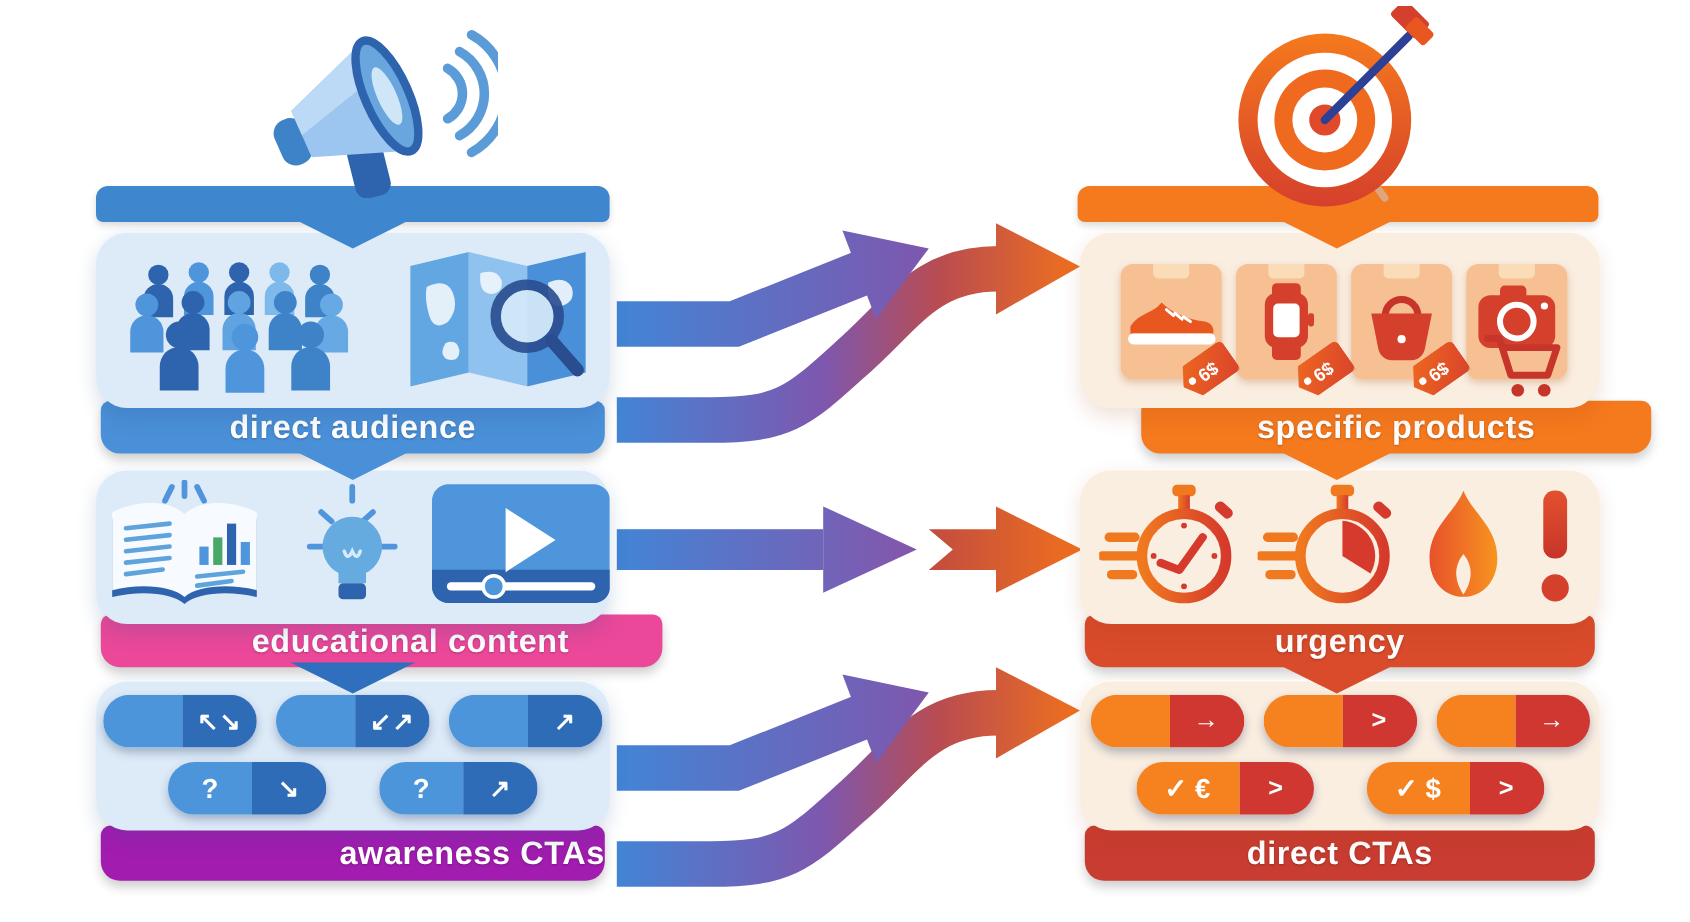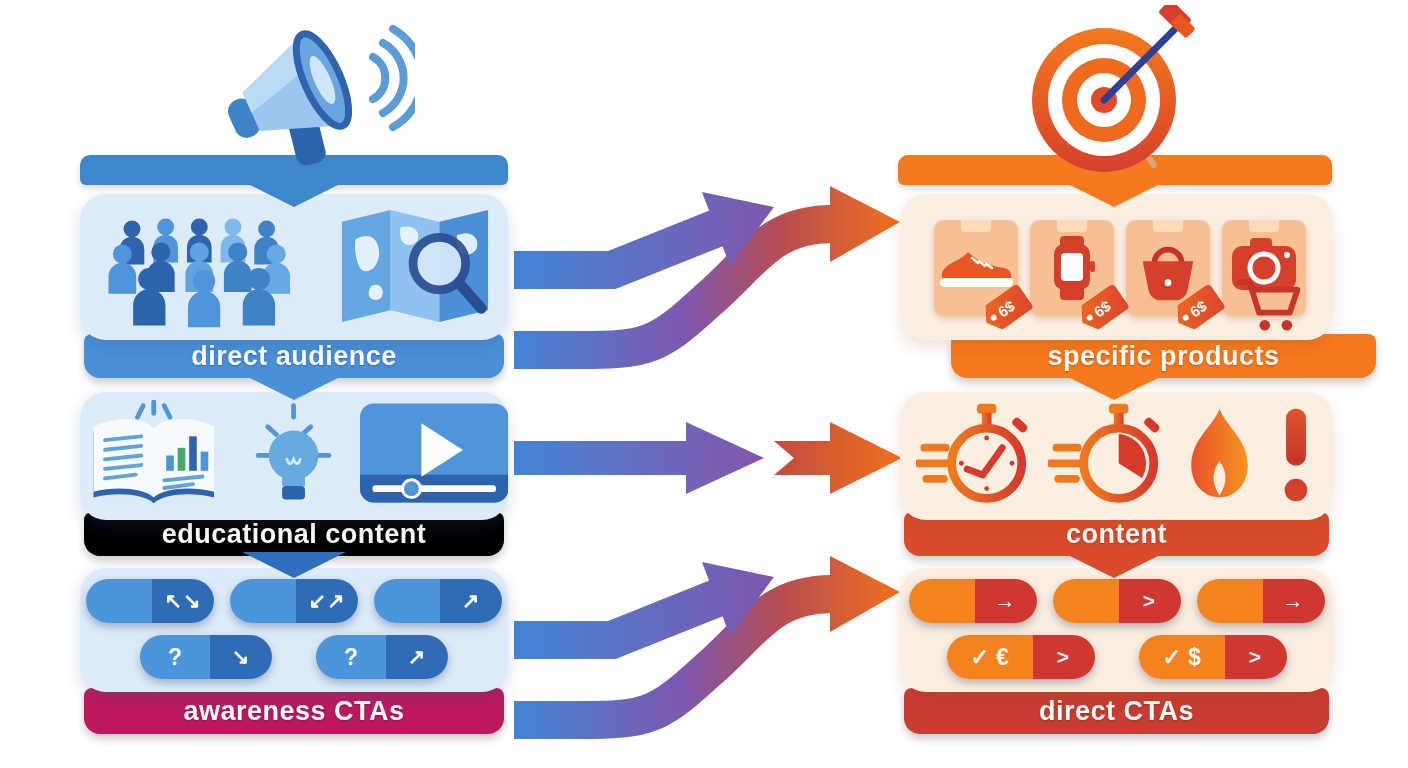--- a/index.html
+++ b/index.html
@@ -17,21 +17,21 @@
   .ch-hblue{border-top-color:#3e87cf;} .ch-b1{border-top-color:#4a90d8;} .ch-b2{border-top-color:#2f6fbd;}
   .ch-horange{border-top-color:#f5791d;} .ch-o1{border-top-color:#f5791d;} .ch-o2{border-top-color:#d94b2b;}
   
   .card{position:absolute;border-radius:26px;z-index:3;display:flex;align-items:center;justify-content:center;}
   .cblue{background:#ddebf8;box-shadow:0 8px 16px rgba(40,80,140,.18), inset 0 2px 0 rgba(255,255,255,.7);}
   .ccream{background:#faeee1;box-shadow:0 8px 16px rgba(160,70,20,.15), inset 0 2px 0 rgba(255,255,255,.7);}
   
   .band{position:absolute;height:44px;z-index:1;display:flex;align-items:center;justify-content:center;
         color:#fff;font-weight:700;font-size:27px;letter-spacing:.5px;border-radius:8px 8px 16px 16px;
         box-shadow:0 5px 9px rgba(0,0,0,.2);text-shadow:0 1px 2px rgba(0,0,0,.25);}
-  .b1{background:#4a90d8;} .b2{background:#000000;} .b3{background:#be185d;}
+  .b1{background:#4a90d8;} .b2{background:#ec4899;padding-left:48px;} .b3{background:#a21caf;justify-content:flex-end;}
   .o1{background:#f5791d;margin-left:47px;} .o2{background:#d94b2b;} .o3{background:#c93c31;}
   
   .pill{display:flex;height:44px;border-radius:22px;overflow:hidden;box-shadow:0 4px 8px rgba(20,40,90,.3);}
   .pill .pbody{flex:1;display:flex;align-items:center;justify-content:center;gap:8px;color:#fff;font-weight:700;font-size:23px;}
   .pill .pcap{min-width:50px;padding:0 6px;display:flex;align-items:center;justify-content:center;color:#fff;font-weight:700;font-size:21px;letter-spacing:1px;}
   .lpill .pbody{background:#4d95da;} .lpill .pcap{background:#2e6cb8;}
   .rpill .pbody{background:#f5821f;} .rpill .pcap{background:#cf3730;}
   .pillrow{display:flex;justify-content:center;}
   
   .prodcard{position:absolute;width:84px;height:96px;background:#f6c093;border-radius:10px;box-shadow:0 3px 6px rgba(170,80,20,.25);}
@@ -326,21 +326,21 @@
         <linearGradient id="exg" x1="0" y1="0" x2="0" y2="1">
       <stop offset="0" stop-color="#e2512e"></stop>
           <stop offset="1" stop-color="#c73429"></stop>
         </linearGradient>
       </defs>
     <rect x="12" y="6" width="21" height="60" rx="10" fill="url(#exg)"></rect>
     <circle cx="22.5" cy="92" r="12" fill="#d5402c"></circle>
   </svg>
 </div>
 <div class="band o2" style="left:904px;top:512px;width:425px;">
-  <span>content</span>
+  <span>urgency</span>
 </div>
 <div class="chev ch-o2" style="left:1062px;top:552px;"></div>
 
 <div class="card ccream" style="left:900px;top:566px;width:433px;height:126px;flex-direction:column;gap:12px;">
   <div class="pillrow" style="gap:16px;">
     <div class="pill rpill" style="width:128px;">
       <div class="pbody"></div>
       <div class="pcap">→</div>
     </div>
     <div class="pill rpill" style="width:128px;">

